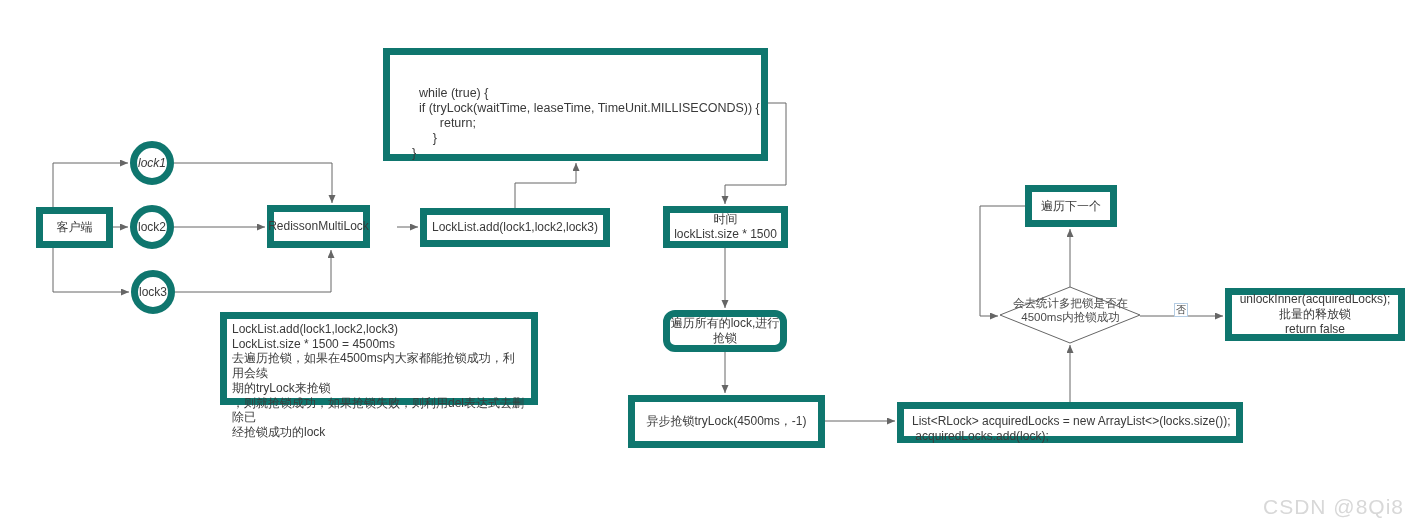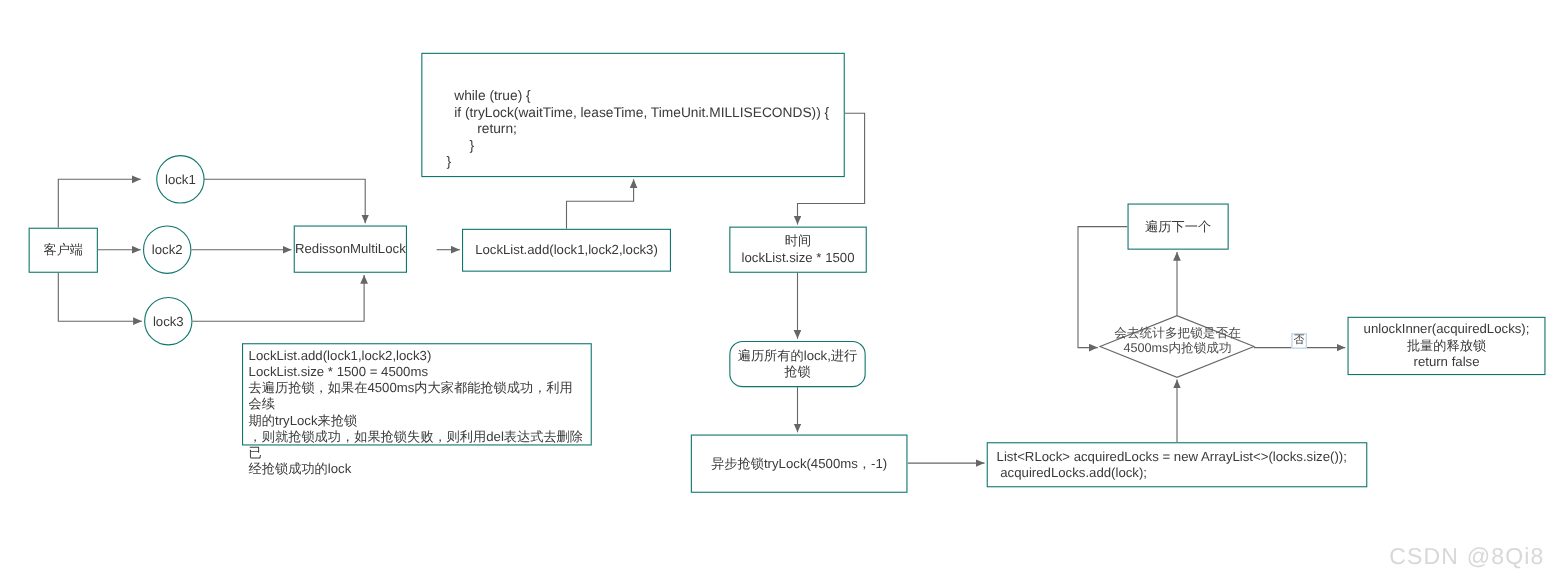--- a/index.html
+++ b/index.html
@@ -4,34 +4,34 @@
 <style>
   html,body{margin:0;padding:0;}
   body{
     width:1414px;height:519px;position:relative;background:#ffffff;
     font-family:"Liberation Sans","DejaVu Sans",sans-serif;
     overflow:hidden;
   }
   #connector-layer{position:absolute;left:0;top:0;width:1414px;height:519px;}
   .box{
     position:absolute;box-sizing:border-box;
-    border:1px solid #0f766e;background:#ffffff;
+    border:7px solid #0f766e;background:#ffffff;
     color:#3a3a3a;font-size:12px;line-height:15px;
   }
   .center{
     display:flex;align-items:center;justify-content:center;
     text-align:center;white-space:pre-line;
   }
   .pre{white-space:pre;}
   .circle{border-radius:50%;}
 
   
   .code-box{left:383px;top:48px;width:385px;height:113px;padding:31px 0 0 22px;font-size:12.5px;}
-  .client-box{left:26px;top:207px;width:63px;height:41px;}
-  .lock1-circle{left:142px;top:141px;width:44px;height:44px;}
+  .client-box{left:36px;top:207px;width:77px;height:41px;}
+  .lock1-circle{left:130px;top:141px;width:44px;height:44px;font-style:italic;}
   .lock2-circle{left:130px;top:205px;width:44px;height:44px;}
   .lock3-circle{left:131px;top:270px;width:44px;height:44px;}
   .multilock-box{left:267px;top:205px;width:103px;height:43px;}
   .locklist-box{left:420px;top:208px;width:190px;height:39px;}
   .note-box{left:220px;top:312px;width:318px;height:93px;padding:3px 5px;white-space:pre-line;line-height:14.7px;}
   .time-box{left:663px;top:206px;width:125px;height:42px;}
   .traverse-box{left:663px;top:310px;width:124px;height:42px;border-radius:12px;}
   .async-box{left:628px;top:395px;width:197px;height:53px;}
   .acquired-box{left:897px;top:402px;width:346px;height:41px;padding:5px 0 13px 8px;font-size:12px;}
   .next-box{left:1025px;top:185px;width:92px;height:42px;}

